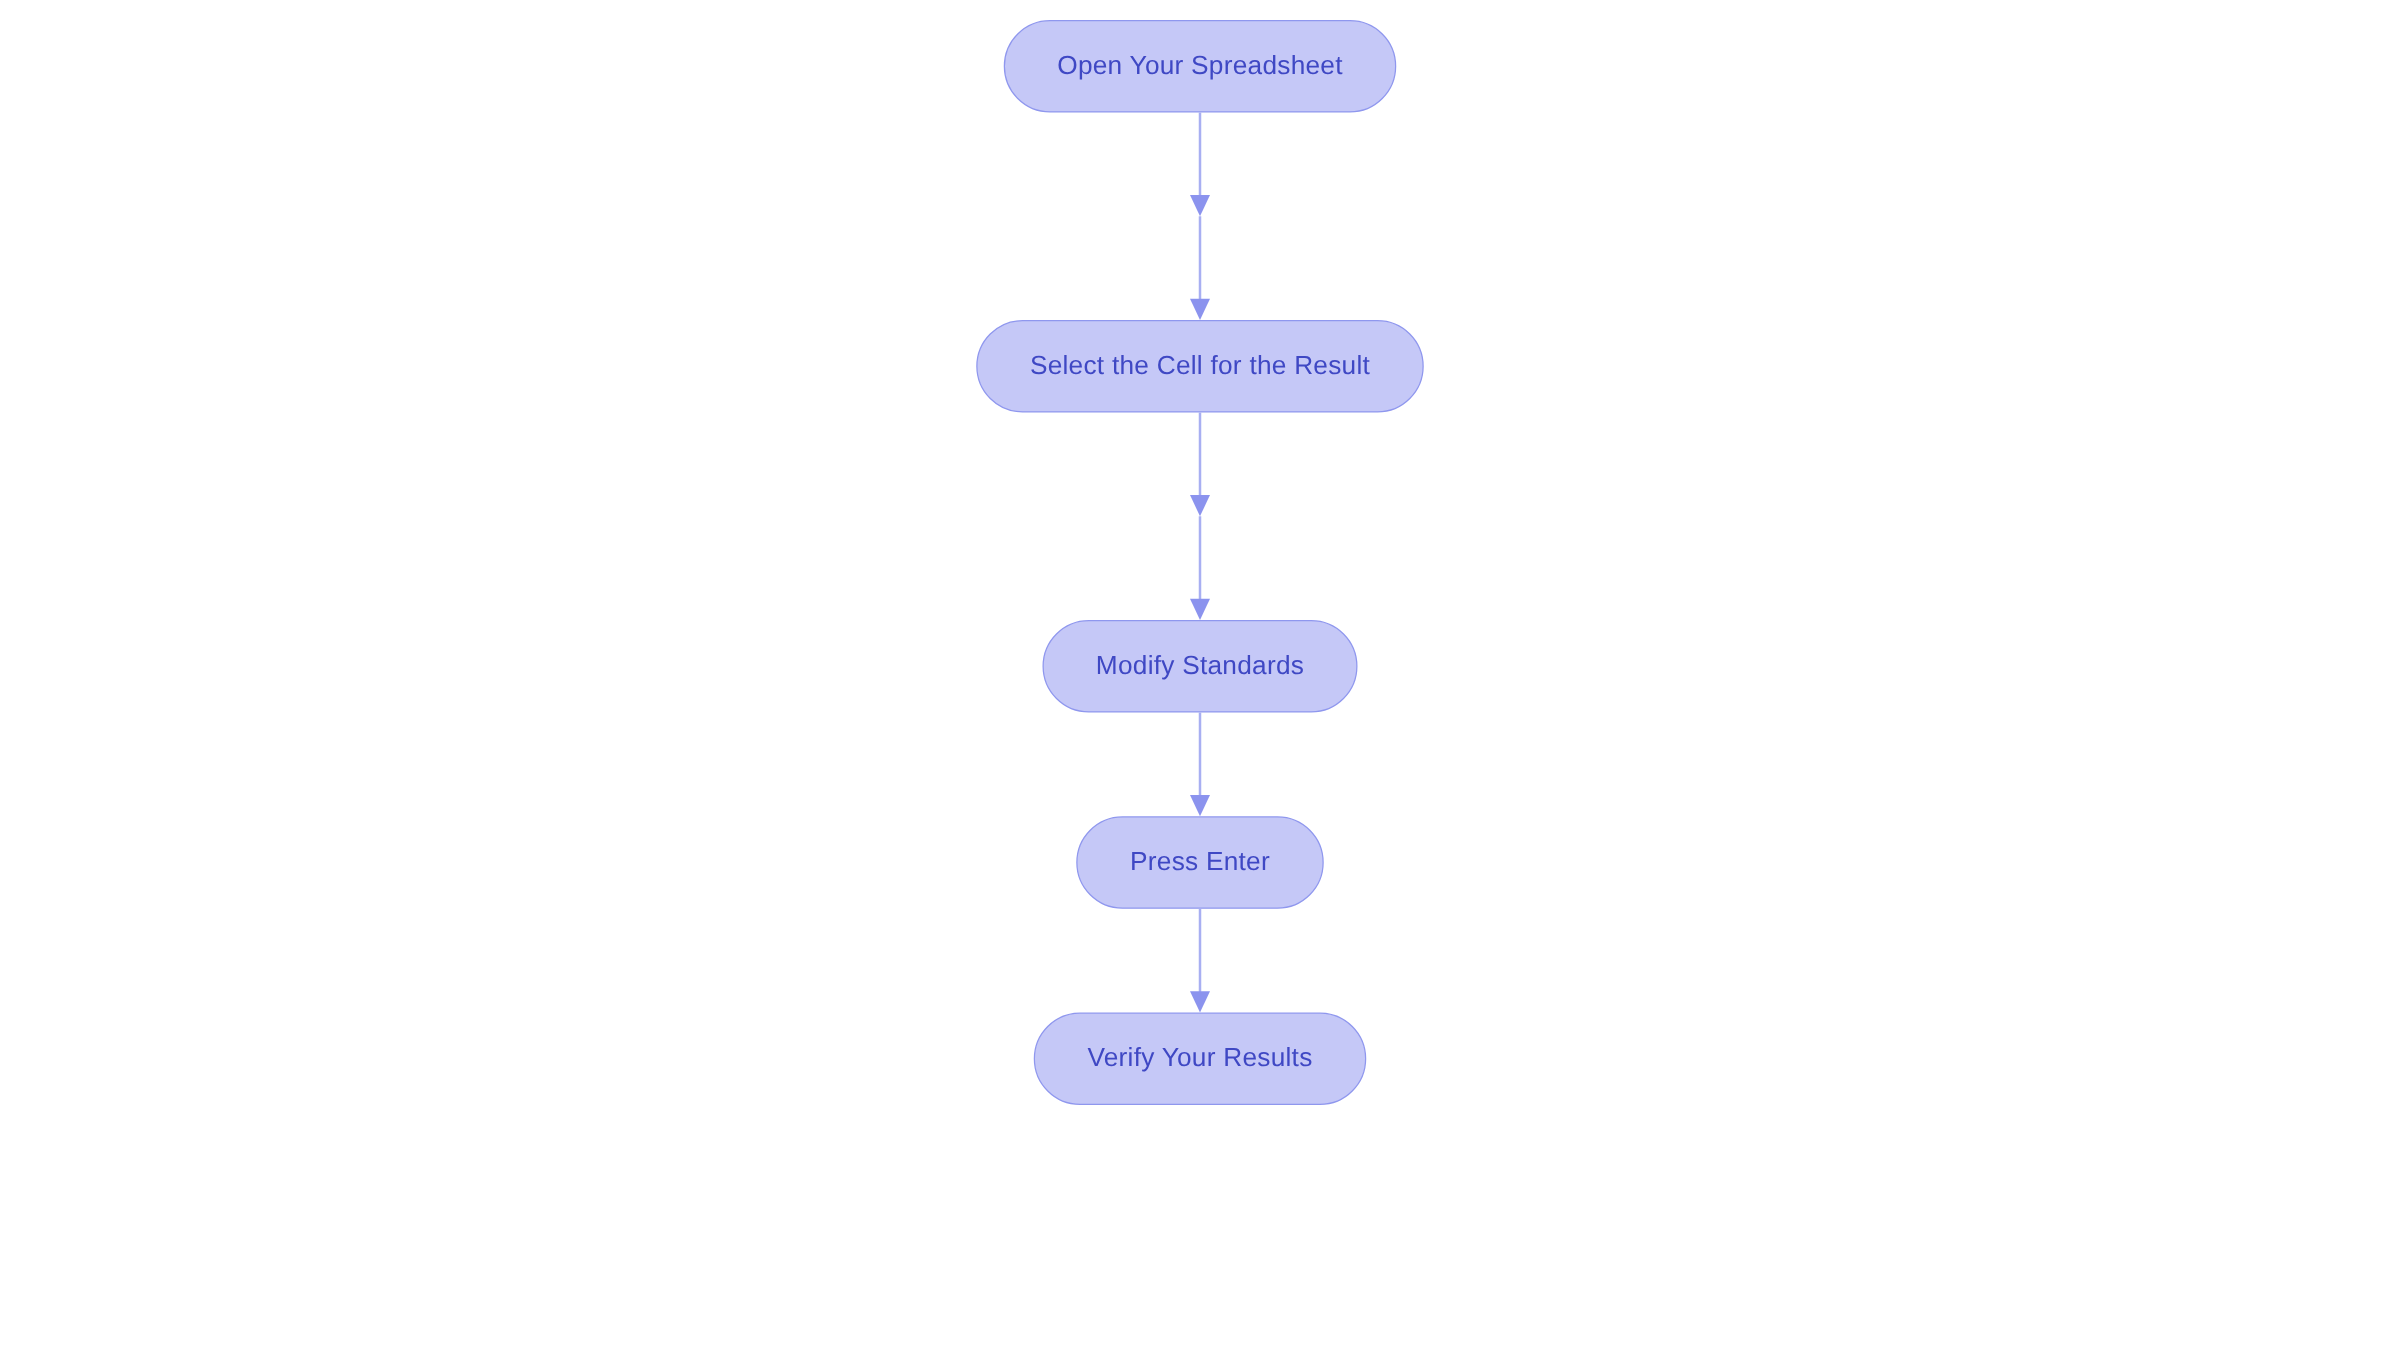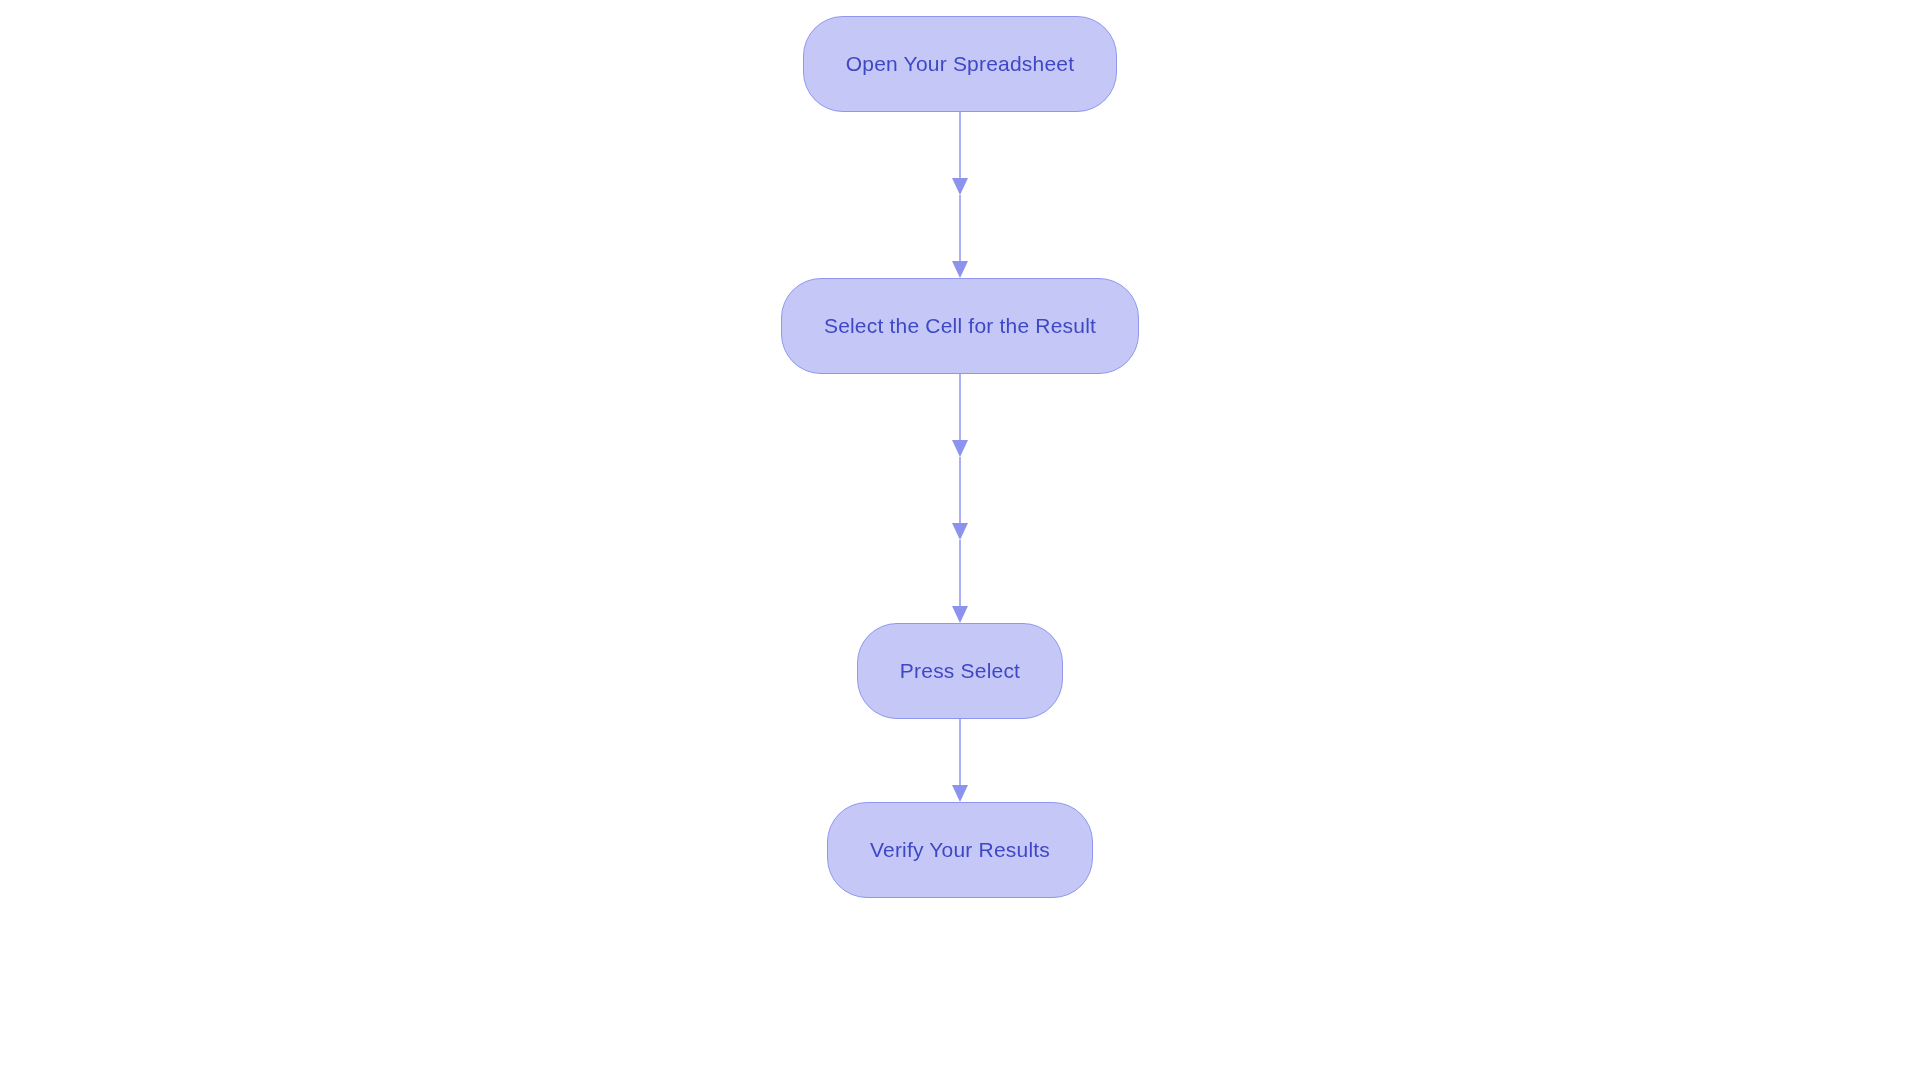--- a/index.html
+++ b/index.html
@@ -19,21 +19,21 @@
     position: absolute;
     top: 16px;
     left: 0;
     right: 0;
     display: flex;
     flex-direction: column;
     align-items: center;
   }
   .flow-node {
     box-sizing: border-box;
-    height: 96px;
+    height: 74px;
     padding: 16px 42px;
     display: flex;
     align-items: center;
     justify-content: center;
     background: var(--node-fill, #c5c8f7);
     border: 1.6px solid var(--node-border, #8f97ee);
     border-radius: 40px;
   }
   .flow-node .node-label {
     color: var(--text-color, #3f48c4);
@@ -90,28 +90,31 @@
       <div class="arrow-line"></div>
       <div class="arrow-head"></div>
     </div>
 
 
     <div class="flow-arrow">
       <div class="arrow-line"></div>
       <div class="arrow-head"></div>
     </div>
 
+    <div class="flow-node">
+      <span class="node-label">Modify Standards</span>
+    </div>
 
     <div class="flow-arrow">
       <div class="arrow-line"></div>
       <div class="arrow-head"></div>
     </div>
 
     <div class="flow-node">
-      <span class="node-label">Press Select</span>
+      <span class="node-label">Press Enter</span>
     </div>
 
     <div class="flow-arrow">
       <div class="arrow-line"></div>
       <div class="arrow-head"></div>
     </div>
 
     <div class="flow-node">
       <span class="node-label">Verify Your Results</span>
     </div>

